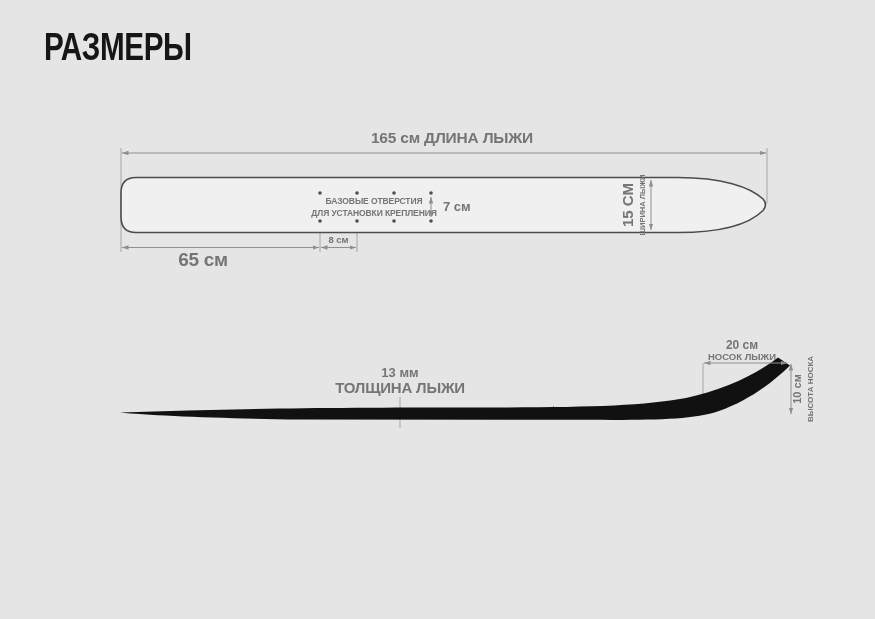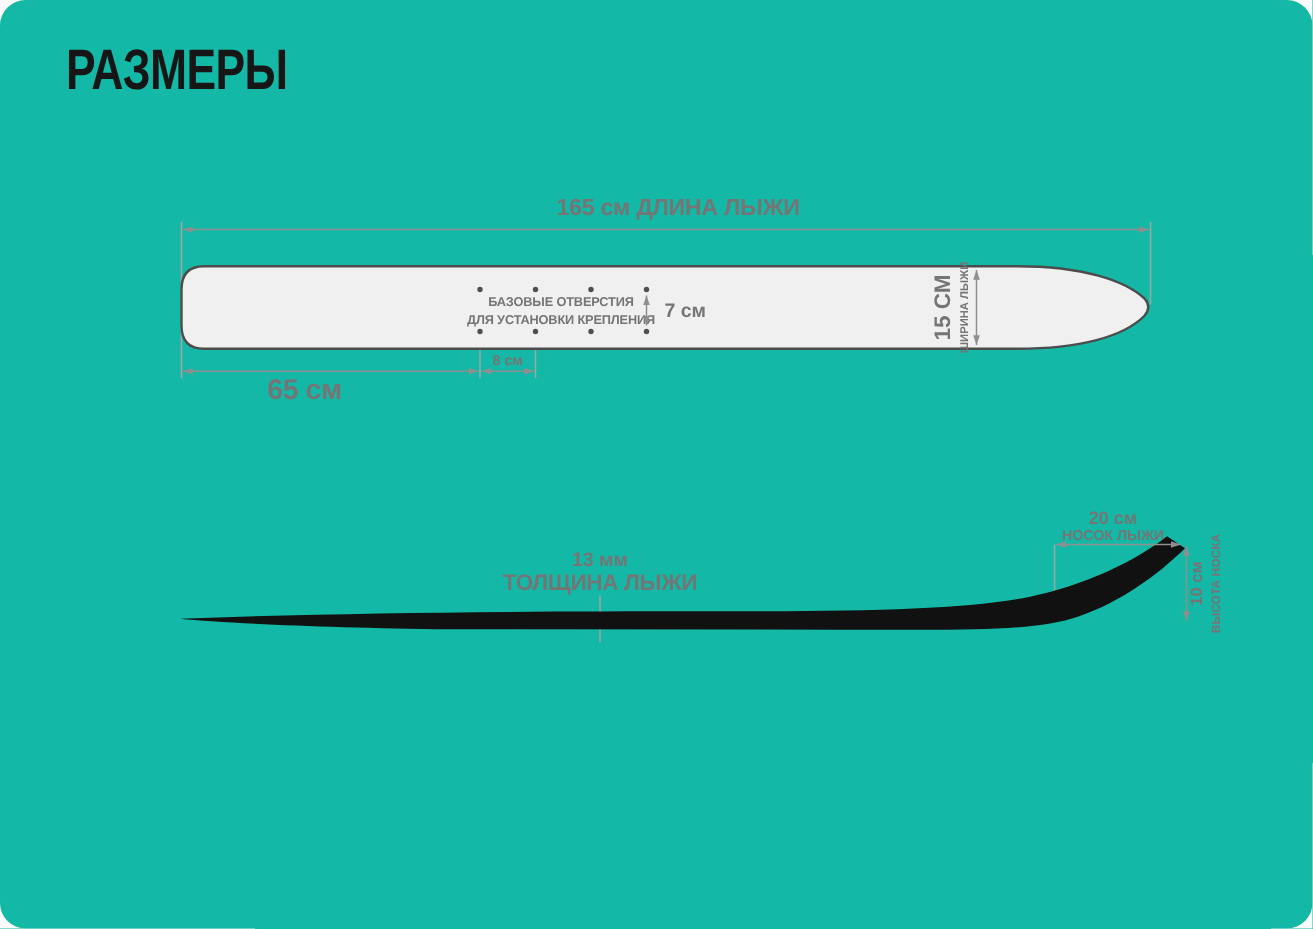--- a/index.html
+++ b/index.html
@@ -3,21 +3,21 @@
 <meta charset="utf-8">
 <style>
   html,body{margin:0;padding:0;}
   body{
     width:875px;height:619px;
     background:#fbfbfb;
     font-family:"Liberation Sans", sans-serif;
     overflow:hidden;
   }
   .canvas{
-    position:relative;width:875px;height:619px;background:#14b8a6;border-radius:17px;
+    position:relative;width:875px;height:619px;background:#e5e5e5;
   }
   .page-title{
     position:absolute;left:44px;top:26px;
     font-size:38px;font-weight:800;color:#161616;
     letter-spacing:-0.5px;
     transform:scaleX(0.78);
     transform-origin:left center;
     white-space:nowrap;
   }
   svg{position:absolute;left:0;top:0;}

